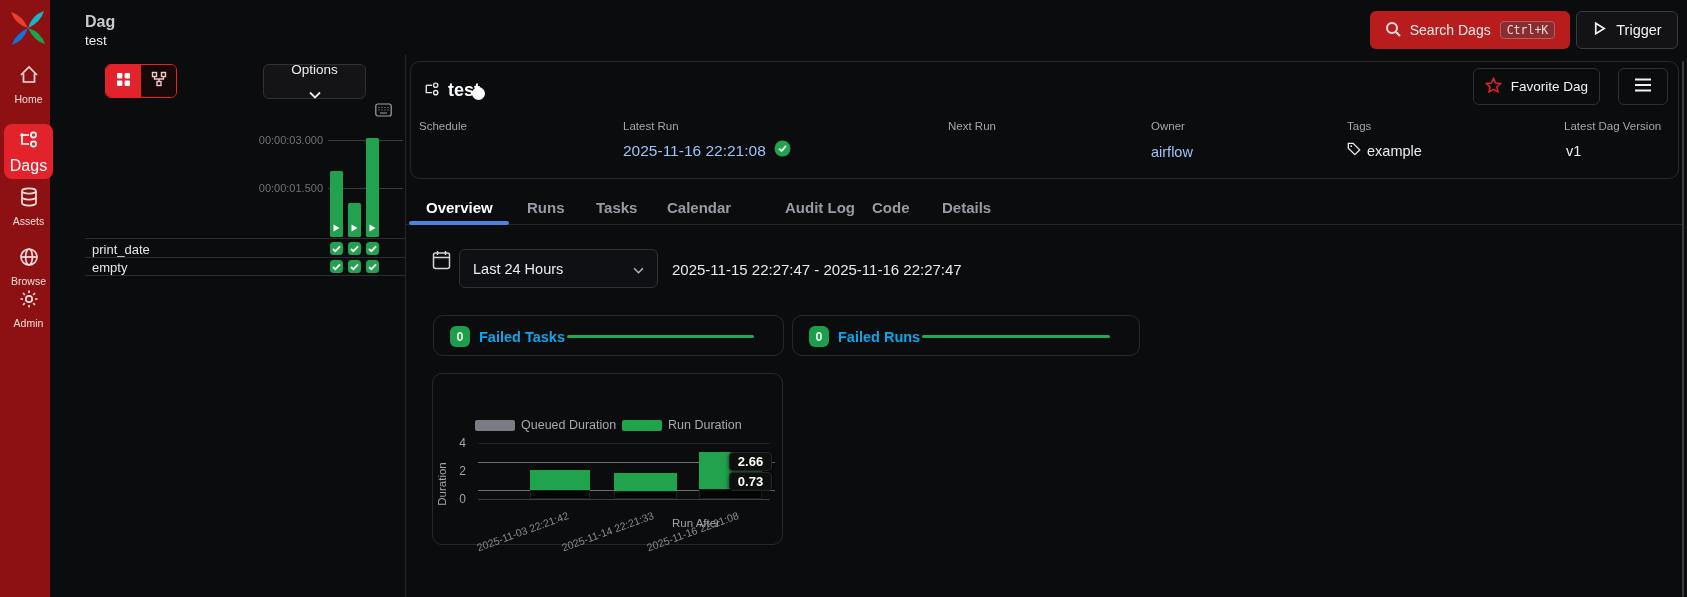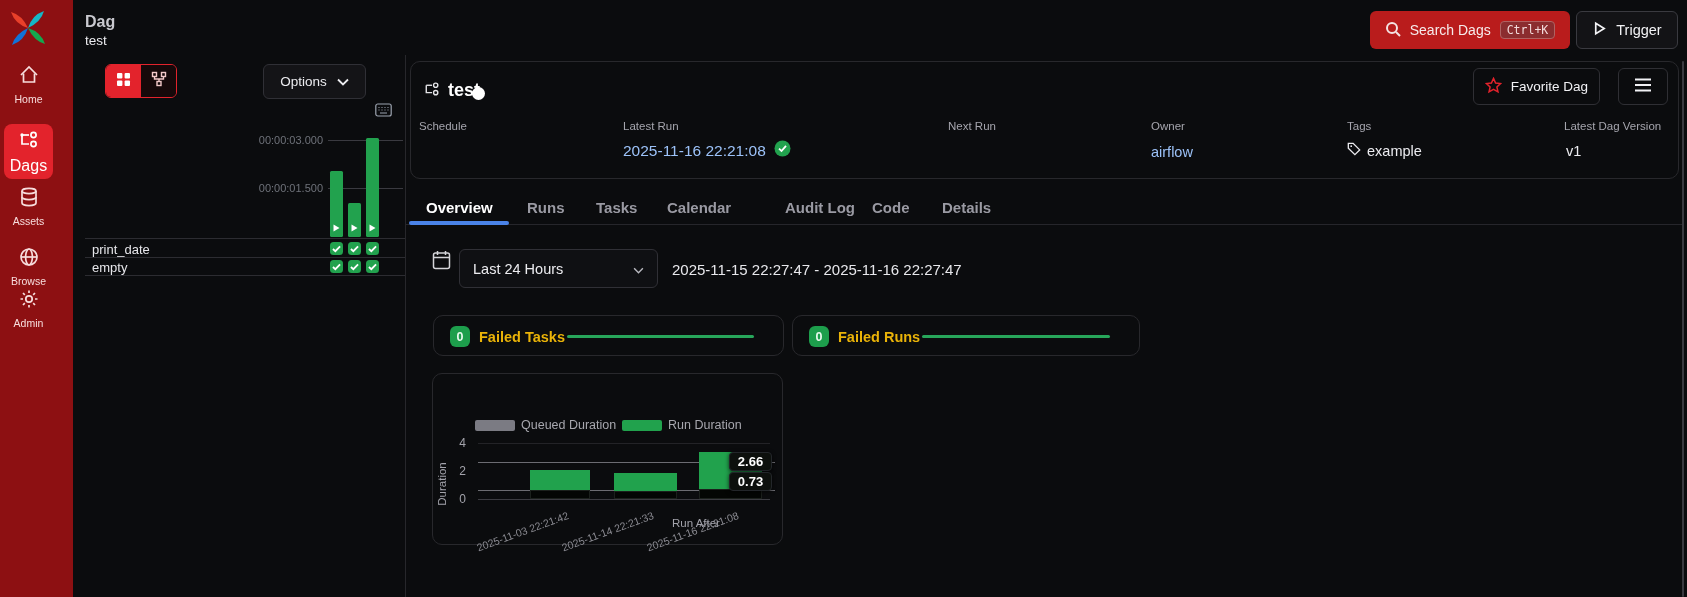--- a/index.html
+++ b/index.html
@@ -2,40 +2,40 @@
 <html><head>
 <meta charset="utf-8">
 <style>
   * { margin:0; padding:0; box-sizing:border-box; }
   html,body { background:#0b0c0e; }
   body { font-family:"Liberation Sans", sans-serif; color:#e8e8ec; }
   #stage { position:relative; width:1687px; height:597px; overflow:hidden; background:#0b0c0e; }
   .abs { position:absolute; }
 
   
-  .sidebar { left:0; top:0; width:73px; height:597px; background:#8d1012; }
+  .sidebar { left:0; top:0; width:50px; height:597px; background:#8d1012; }
   .nav-item { width:57px; text-align:center; color:#f7dddd; }
   .nav-item .lbl { display:block; font-size:10.5px; margin-top:3px; }
   .nav-active { left:4px; width:49px; height:55px; background:#e3232c; border-radius:8px; color:#fff; text-align:center; }
   .nav-icon { display:inline-block; }
 
   
   .crumb { font-size:16px; font-weight:bold; color:#c9c9cf; }
   .crumb-sub { font-size:13.5px; color:#ececf0; }
   .btn { display:flex; align-items:center; justify-content:center; gap:9px; border-radius:6px; cursor:pointer; }
   .search-btn { background:#b91c1c; color:#f6ecec; font-size:14px; }
   .kbd { font-family:"DejaVu Sans Mono", monospace; font-size:11.5px; color:#f3dcdc; border:1px solid #b06262; border-radius:4px; padding:1px 6px; background:#8b2d2f; }
   .trigger-btn { background:#131316; border:1px solid #3a3a40; color:#f2f2f5; font-size:14.5px; }
 
   
   .toggle-group { border:1px solid #e3232c; border-radius:6px; overflow:hidden; display:flex; }
   .toggle-seg { width:35px; height:32px; display:flex; align-items:center; justify-content:center; }
   .toggle-on { background:#e3232c; color:#fff; }
   .toggle-off { background:#16090a; color:#f3c9c9; }
-  .options-btn { background:#141417; border:1px solid #303036; color:#ececf0; font-size:13.5px; gap:10px; }
+  .options-btn { background:#141417; border:1px solid #303036; color:#ececf0; font-size:13.5px; gap:10px;flex-direction:column; }
   .axis-lbl { font-size:11px; color:#6f727a; text-align:right; width:95px; }
   .hline { background:#2c2c31; height:1px; }
   .tick-line { background:#3a3a40; height:1px; }
   .gantt-bar { position:absolute; width:13px; background:#22a24e; border-radius:1.5px; }
   .gantt-bar svg { position:absolute; left:3px; bottom:5px; }
   .task-name { font-size:13px; color:#e6e6ea; }
   .chk { position:absolute; width:13px; height:13px; border-radius:3.5px; background:#22a24e; display:flex; align-items:center; justify-content:center; }
 
   
   .card { border:1px solid #28282c; border-radius:10px; }
@@ -53,21 +53,21 @@
   .tab.active { color:#fff; }
   .tab-underline { background:#4a83e8; border-radius:2px; }
   .tabs-divider { background:#26262b; height:1px; }
 
   
   .select-box { border:1px solid #303036; background:#0f1013; border-radius:6px; display:flex; align-items:center; justify-content:space-between; padding:0 13px; color:#ececf0; font-size:14.5px; }
   .range-text { font-size:15px; color:#e8e8ec; }
 
   
   .stat-badge { background:#1d9e4c; border-radius:6px; color:#eafaf0; font-size:12.5px; font-weight:bold; display:flex; align-items:center; justify-content:center; }
-  .stat-lbl { font-size:14.5px; font-weight:bold; color:#eab308; }
+  .stat-lbl { font-size:14.5px; font-weight:bold; color:#0ea5e9; }
   .stat-line { height:3px; background:#27a65a; border-radius:2px; }
 
   
   .chart-title { font-size:14px; font-weight:bold; color:#fff; text-align:center; }
   .legend-txt { font-size:12.5px; color:#a7a7ae; }
   .swatch { width:40px; height:11px; border-radius:2px; }
   .ytick { font-size:12px; color:#a3a3ab; width:14px; text-align:right; }
   .gridline { height:1px; background:#85858c; opacity:.8; }
   .gridline-dim { height:1px; background:#232327; }
   .baseline { height:1px; background:#3c3c42; }

